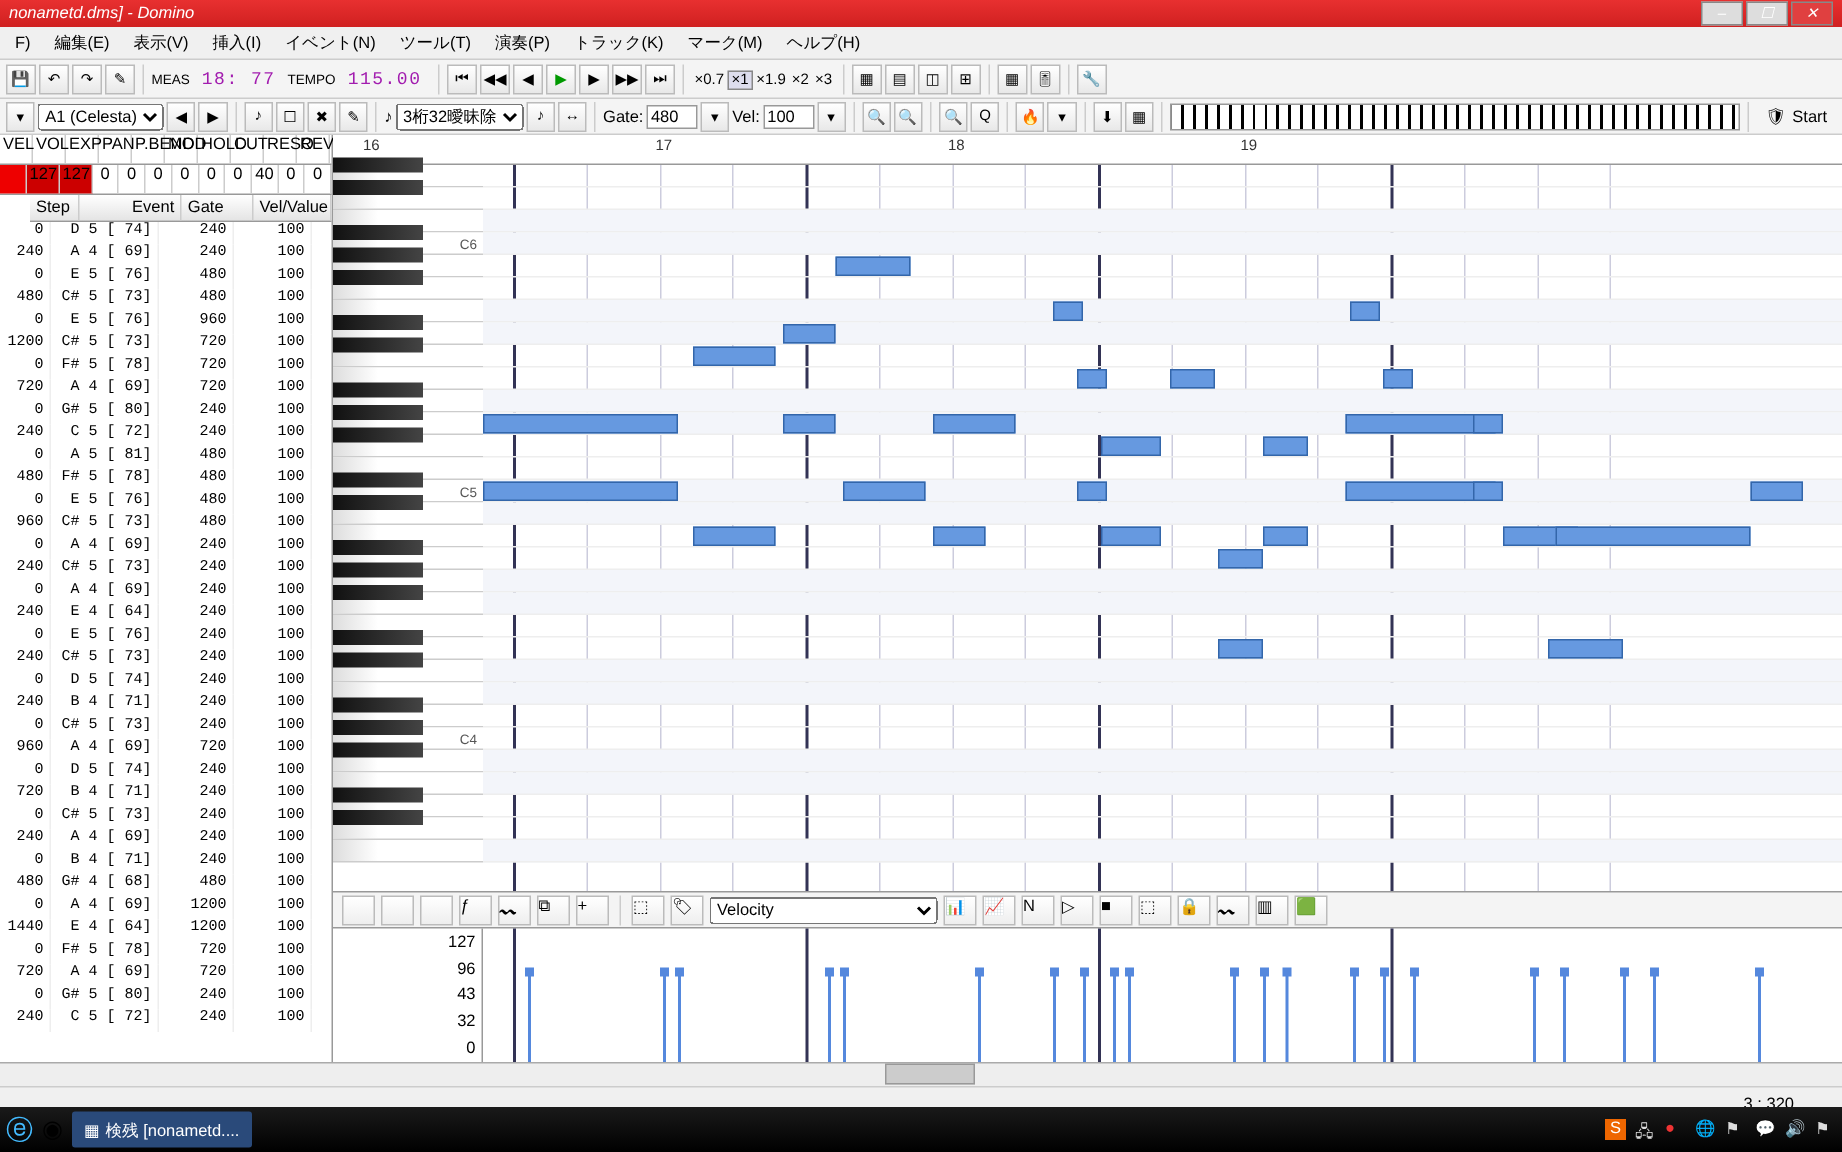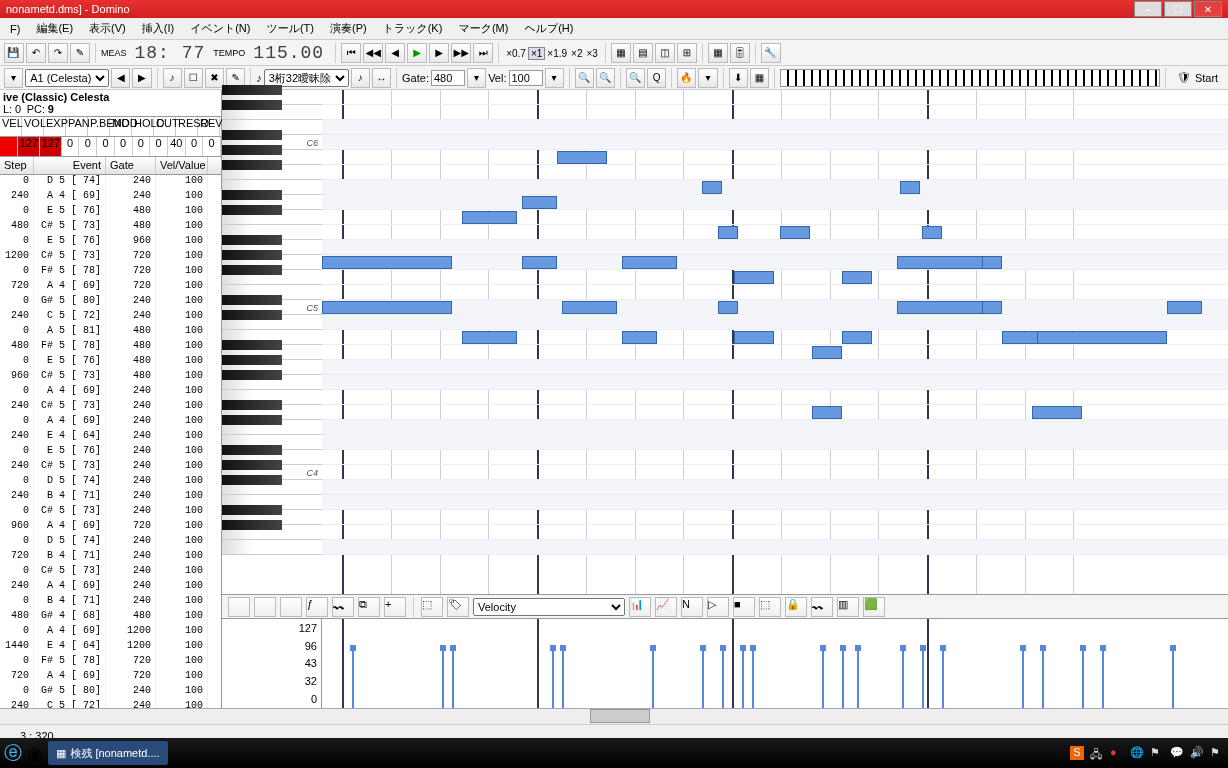--- a/index.html
+++ b/index.html
@@ -1,60 +1,60 @@
 <!DOCTYPE html>
 <html><head>
 <meta charset="utf-8">
 <style>
 * { box-sizing: border-box; margin: 0; padding: 0; font-family: "MS PGothic", Arial, sans-serif; font-size: 11px; }
 body { width: 1228px; height: 768px; background: #fff; overflow: hidden; position: relative; }
-.titlebar { height: 18px; background: linear-gradient(#e83030,#d02020); color: #fff; display: flex; align-items: center; padding: 0 6px; }
+.titlebar { height: 18px; background: linear-gradient(#e83030,#d02020); color: #fff; display: flex; align-items: center; padding: 0 6px; font-style: italic; }
 .titlebar .spacer { flex: 1; }
 .winbtn { width: 28px; height: 16px; margin-left: 2px; background: #ddd; border: 1px solid #888; display: flex; align-items: center; justify-content: center; font-size: 10px; }
 .winclose { background: #e04040; color: #fff; }
 .menubar { height: 22px; background: #f0f0f0; border-bottom: 1px solid #ccc; display: flex; align-items: center; padding: 0 2px; }
 .menubar span { padding: 0 8px; cursor: default; }
 .toolbar { height: 26px; background: #f4f4f4; border-bottom: 1px solid #ccc; display: flex; align-items: center; padding: 0 4px; gap: 2px; }
 .tbtn { width: 20px; height: 20px; border: 1px solid #bbb; background: linear-gradient(#fff,#e8e8e8); display: flex; align-items: center; justify-content: center; font-size: 10px; }
 .sep { width:1px; height:20px; background:#ccc; margin:0 3px; }
-.meas { font-family: "Courier New", monospace; font-size: 18px; color: #404040; padding: 0 6px; letter-spacing:1px; }
+.meas { font-family: "Courier New", monospace; font-size: 12px; color: #a21caf; padding: 0 6px; letter-spacing:1px; }
 .toolbar2 { height: 24px; }
 .work { display: flex; height: 618px; }
 .left { width: 222px; border-right: 1px solid #999; display:flex; flex-direction:column; }
 .trkhdr { font-size:10px; padding:1px 3px; border-bottom:1px solid #999; background:#fff; }
 .ctrlstrip { height: 20px; display:flex; font-size:9px; border-bottom:1px solid #999; }
 .ctrlstrip div { border-right:1px solid #ccc; padding:0 2px; text-align:center; }
-.evhdr { display:flex; background:linear-gradient(#fff,#e4e4e4); border-bottom:1px solid #999; height:18px; }
+.evhdr { display:flex; background:linear-gradient(#fff,#e4e4e4); border-bottom:1px solid #999; height:18px;margin-left:20px; }
 .evhdr div { border-right:1px solid #ccc; padding:2px 4px; }
 .evlist { flex:1; overflow:hidden; }
 .evrow { display:flex; height:15px; }
 .evrow div { border-right:1px solid #eee; padding:0 4px; text-align:right; font-family:"Courier New",monospace; font-size:10px; }
 .c-step{width:34px} .c-ev{width:72px; text-align:right} .c-gate{width:50px} .c-vel{width:52px}
 .right { flex:1; display:flex; flex-direction:column; }
 .ruler { height:20px; border-bottom:1px solid #999; position:relative; background:#fff; }
 .pianoarea { flex:1; display:flex; }
-.keys { width:100px; background:#fff; position:relative;font-style:italic; }
+.keys { width:100px; background:#fff; position:relative; }
 .whitekey { height:15px; border-bottom:1px solid #ccc; background:linear-gradient(90deg,#ddd,#fff 30%); }
 .blackkey { position:absolute; right:40px; width:60px; height:10px; background:linear-gradient(90deg,#111,#444); left:0; }
 .oct { position:absolute; right:4px; font-size:9px; color:#555; }
 .grid { flex:1; position:relative; background:#fff; overflow:hidden; }
 .gridrow { position:absolute; left:0; right:0; height:15px; border-bottom:1px solid #eee; }
 .gridrow.dark{background:#f3f5fa}
 .barline { position:absolute; top:0; bottom:0; width:1px; background:#ccd; }
 .barline.major { width:2px; background:#335; }
 .barlabel { position:absolute; top:2px; font-size:10px; color:#333; }
 .note { position:absolute; height:13px; background:#6699e0; border:1px solid #3366aa; }
 .velarea { height:90px; border-top:1px solid #999; display:flex; }
 .velbar { height:24px; border-top:1px solid #999; display:flex; align-items:center; padding:0 6px; gap:4px; background:#f4f4f4; }
 .vtoolbtn{width:22px;height:20px;border:1px solid #bbb;background:linear-gradient(#fff,#eee);}
 .velkeys { width:100px; display:flex; flex-direction:column; justify-content:space-around; align-items:flex-end; font-size:9px; padding-right:4px; border-right:1px solid #999;}
 .velgrid { flex:1; position:relative; }
 .velstick { position:absolute; bottom:0; width:2px; background:#5588dd; }
 .velstick::after{content:"";position:absolute;top:-3px;left:-2px;width:6px;height:6px;background:#5588dd;}
-.status { height:22px; background:#f0f0f0; border-top:1px solid #ccc; display:flex; align-items:center; justify-content:flex-start; padding:0 20px; font-size:11px; }
+.status { height:22px; background:#f0f0f0; border-top:1px solid #ccc; display:flex; align-items:center; justify-content:flex-end; padding:0 32px; font-size:11px; }
 .startbtn { padding:0 6px; display:flex; align-items:center; gap:4px;}
 .task { position:absolute; bottom:0; left:0; right:0; height:30px; background:linear-gradient(#1a1a1a,#000); display:flex; align-items:center; padding:0 4px; gap:6px; }
 .taskbtn { height:24px; padding:0 8px; background:#2a4a7a; color:#fff; display:flex; align-items:center; gap:4px; border-radius:2px; font-size:11px;}
 .tray { margin-left:auto; display:flex; align-items:center; gap:6px; color:#ddd; font-size:11px;}
 .tray span{width:14px;height:14px;display:inline-block;}
 select{font-size:11px;height:18px}
 input[type=text]{font-size:11px;height:16px;border:1px solid #999;padding:0 2px}
 </style>
 </head>
 <body>
@@ -152,25 +152,20 @@
   <div class="sep"></div>
   <div class="startbtn">
       <span>🛡</span>
       <span>Start</span>
     </div>
 </div>
 
 <div class="work">
 
   <div class="left">
-    <div class="trkhdr">
-      <b>ive (Classic) Celesta</b><br>
-      <span>L:</span> <span>0</span>&nbsp;
-      <span>PC:</span> <b>9</b>
-    </div>
     <div class="ctrlstrip" id="ctrlhdr">
         <div style="width: 22px;">VEL</div>
         <div style="width: 22px;">VOL</div>
         <div style="width: 22px;">EXP</div>
         <div style="width: 22px;">PAN</div>
         <div style="width: 22px;">P.BEND</div>
         <div style="width: 22px;">MOD</div>
         <div style="width: 22px;">HOLD</div>
         <div style="width: 22px; text-align: right;">CUT</div>
         <div style="width: 22px;">RESO</div>
@@ -412,20 +407,26 @@
         <div class="evrow">
           <div class="c-step">240</div>
           <div class="c-ev">C  5 [ 72]</div>
           <div class="c-gate">240</div>
           <div class="c-vel">100</div>
         </div>
       </div>
   </div>
 
   <div class="right">
+    <div class="ruler" id="ruler">
+        <div class="barlabel" style="left: 20px;">16</div>
+        <div class="barlabel" style="left: 215px;">17</div>
+        <div class="barlabel" style="left: 410px;">18</div>
+        <div class="barlabel" style="left: 605px;">19</div>
+      </div>
     <div class="pianoarea">
       <div class="keys" id="keys">
           <div class="whitekey"></div>
           <div class="whitekey"></div>
           <div class="whitekey"></div>
           <div class="whitekey"></div>
           <div class="whitekey"></div>
           <div class="whitekey"></div>
           <div class="whitekey"></div>
           <div class="whitekey"></div>

